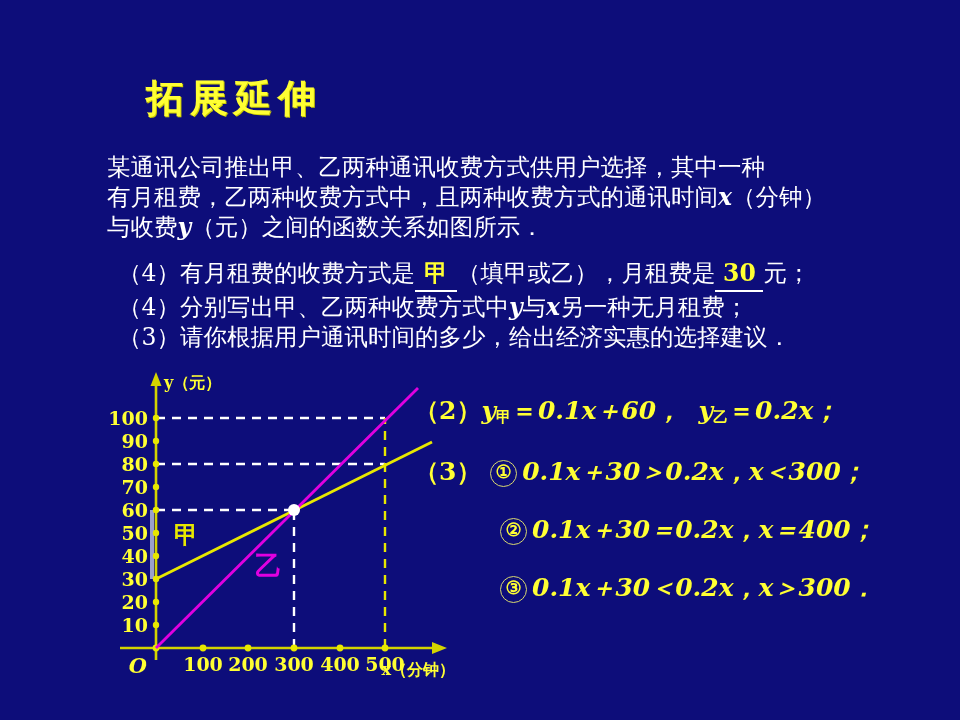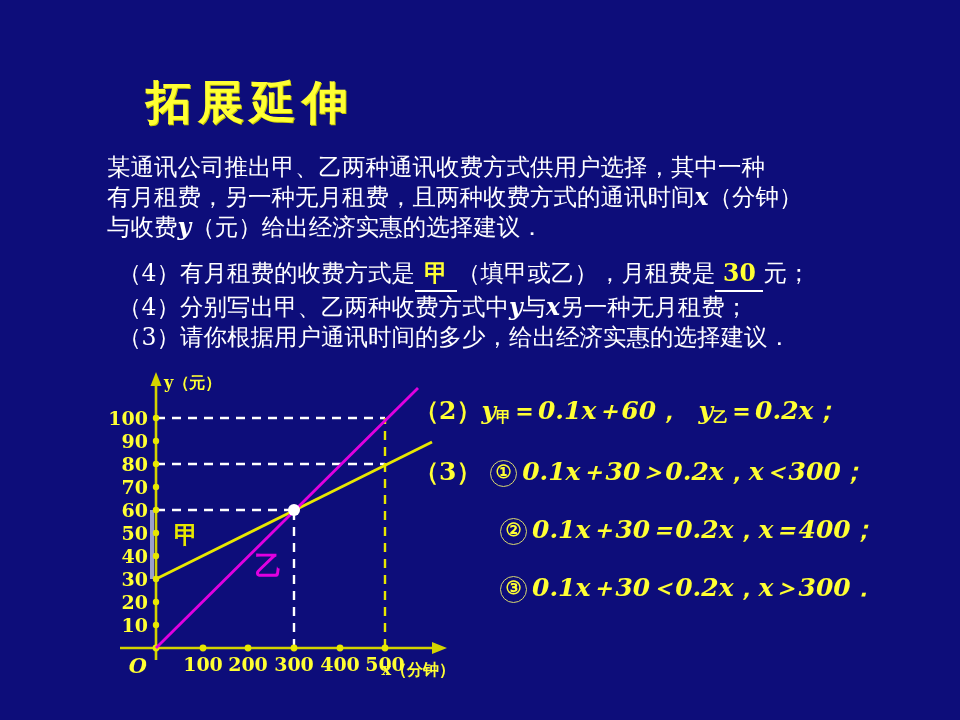--- a/index.html
+++ b/index.html
@@ -21,21 +21,21 @@
     height: 720px;
     background: #0d0d7a;
   }
 
   
   .title {
     position: absolute;
     left: 146px;
     top: 78px;
     font-family: "DejaVu Serif", serif;
-    font-size: 46px;
+    font-size: 38px;
     font-weight: bold;
     color: #ffff33;
     letter-spacing: 6px;
     line-height: 1.05;
     white-space: nowrap;
     text-shadow: 1px 1px 0 #caca00;
   }
 
   
   .stem {
@@ -122,22 +122,22 @@
 </style>
 </head>
 <body>
 
 <div class="slide">
 
   <div class="title">拓展延伸</div>
 
   <div class="stem">
     <span class="line">某通讯公司推出甲、乙两种通讯收费方式供用户选择，其中一种</span>
-    <span class="line"><span>有月租费，另一种无月租费，且两种收费方式的通讯时间</span><span class="var-i">x</span><span>（分钟）</span></span>
-    <span class="line"><span>与收费</span><span class="var-i">y</span><span>（元）给出经济实惠的选择建议．</span></span>
+    <span class="line"><span>有月租费，乙两种收费方式中，且两种收费方式的通讯时间</span><span class="var-i">x</span><span>（分钟）</span></span>
+    <span class="line"><span>与收费</span><span class="var-i">y</span><span>（元）之间的函数关系如图所示．</span></span>
   </div>
 
   <div class="questions">
     <span class="line"><span>（4）有月租费的收费方式是</span><span class="blank-ans">甲</span><span>（填甲或乙），月租费是</span><span class="blank-ans wide">30</span><span>元；</span></span>
     <span class="line"><span>（4）分别写出甲、乙两种收费方式中</span><span class="var-i">y</span><span>与</span><span class="var-i">x</span><span>另一种无月租费；</span></span>
     <span class="line">（3）请你根据用户通讯时间的多少，给出经济实惠的选择建议．</span>
   </div>
 
   <div class="graph">
     <svg width="470" height="330" viewBox="0 0 470 330">

